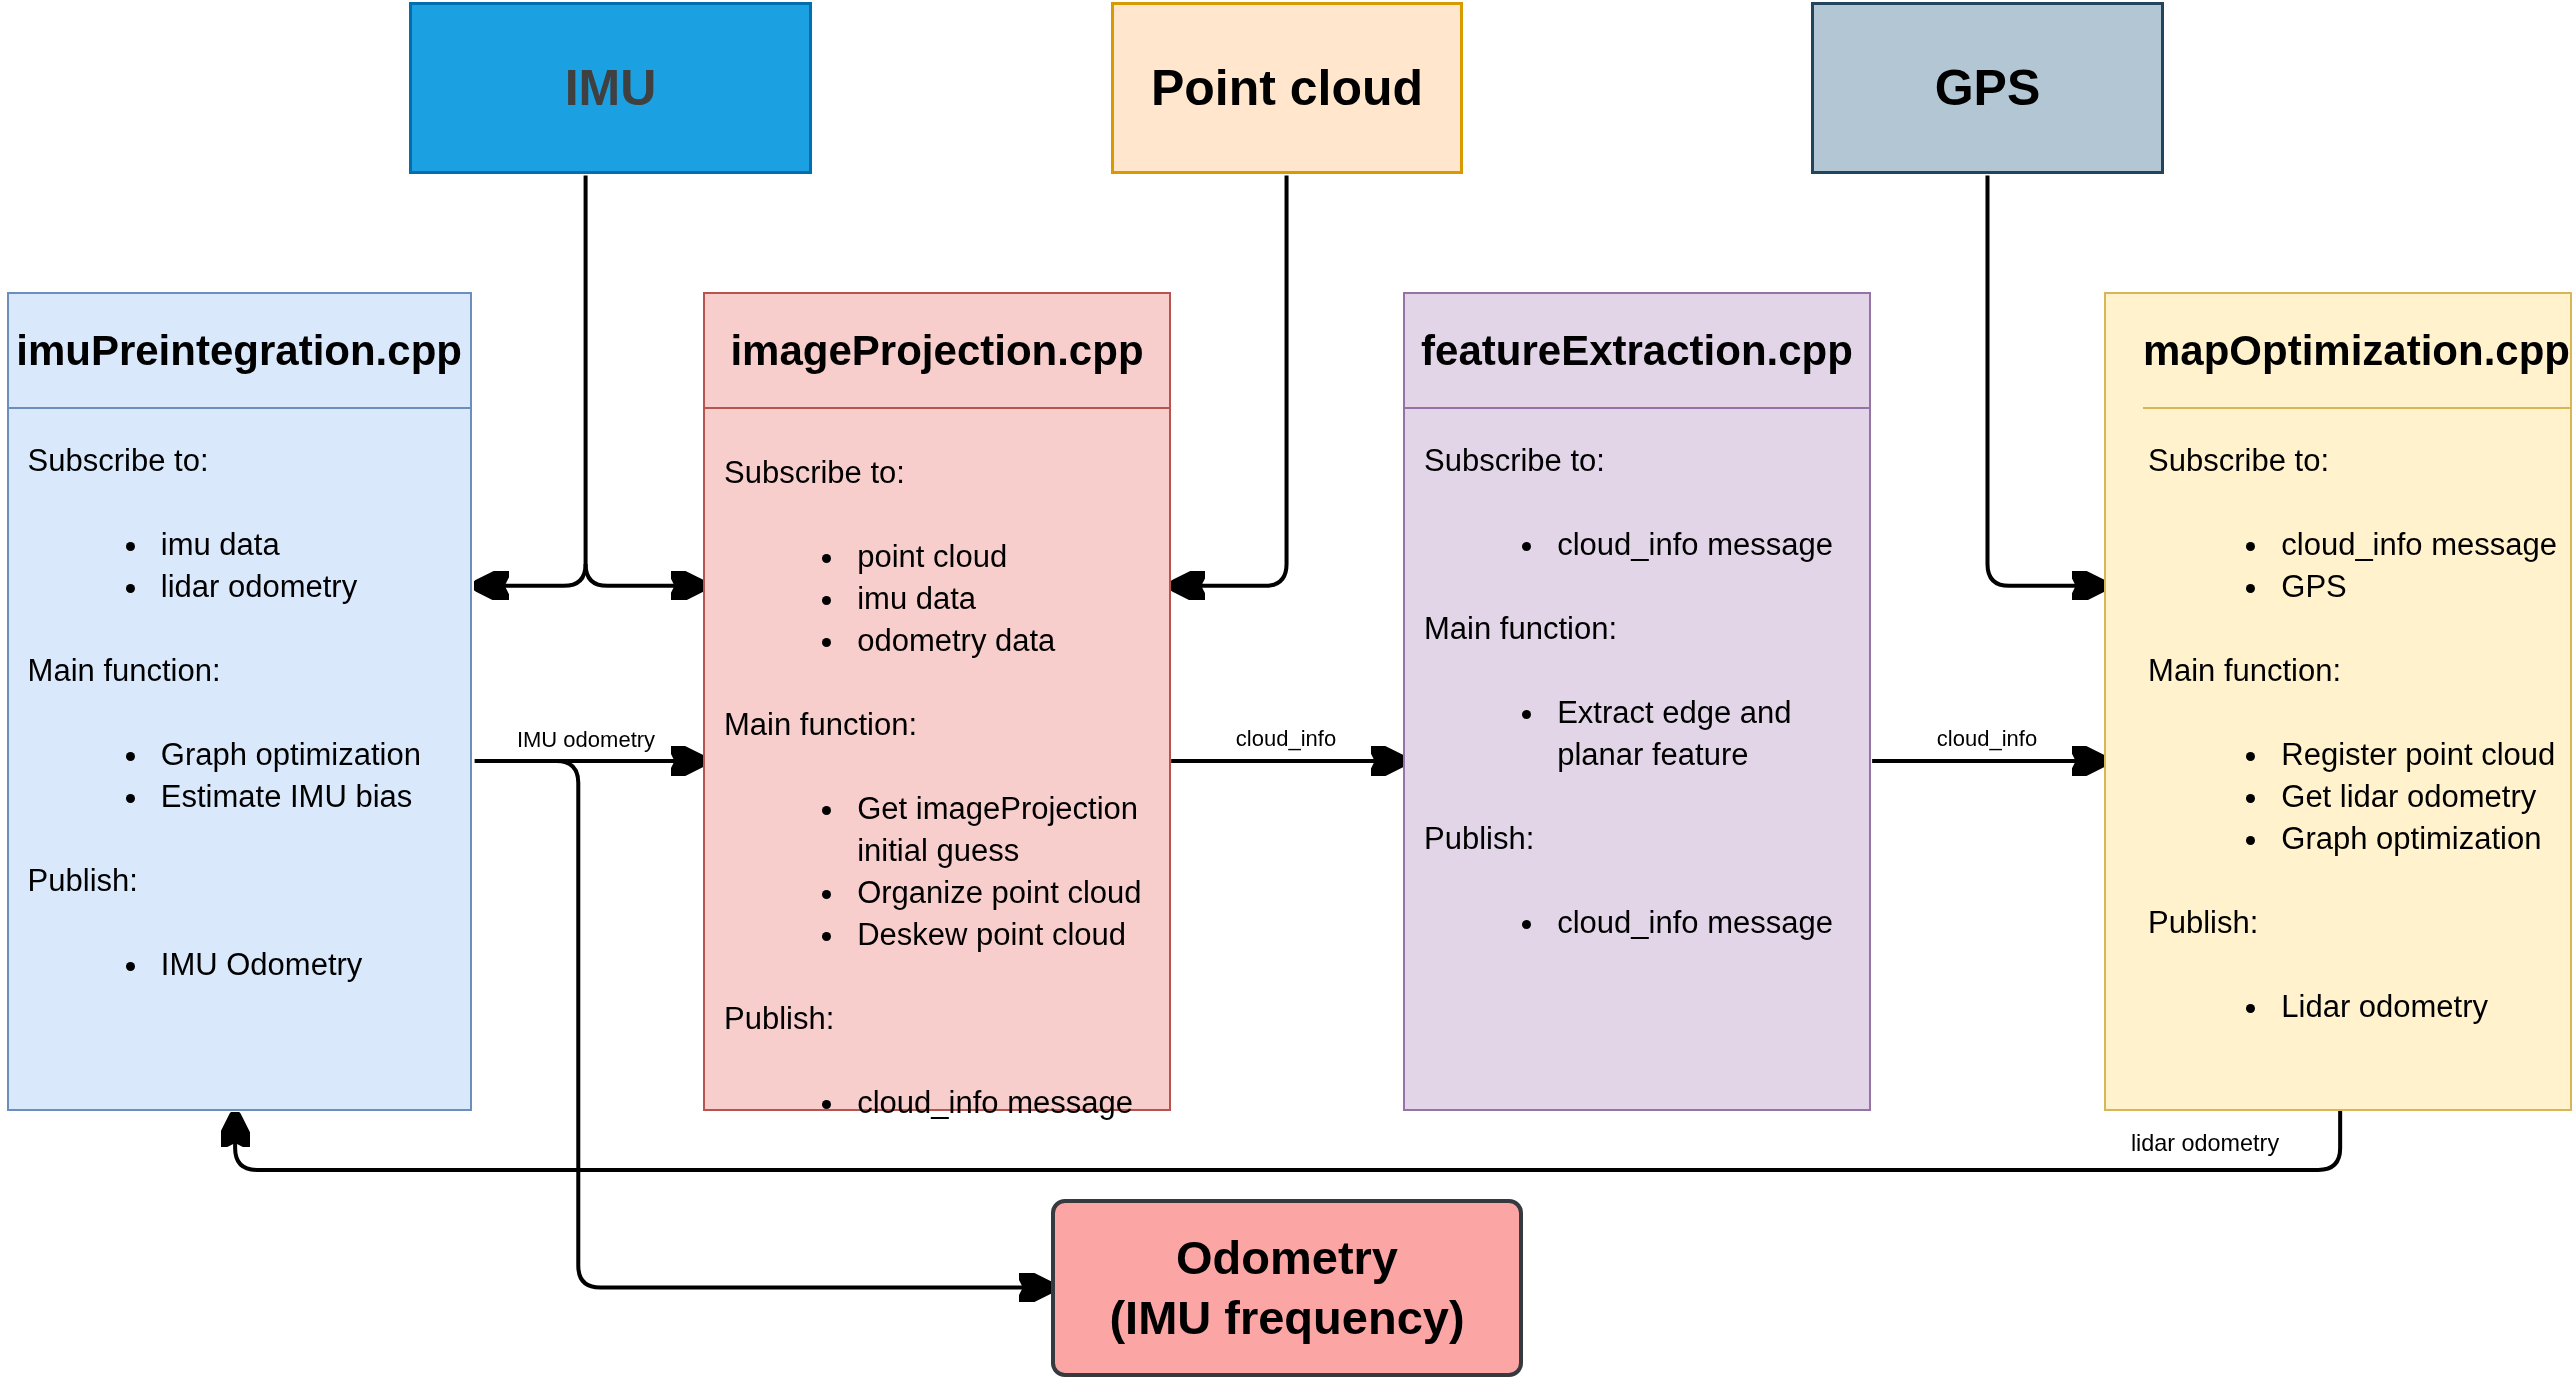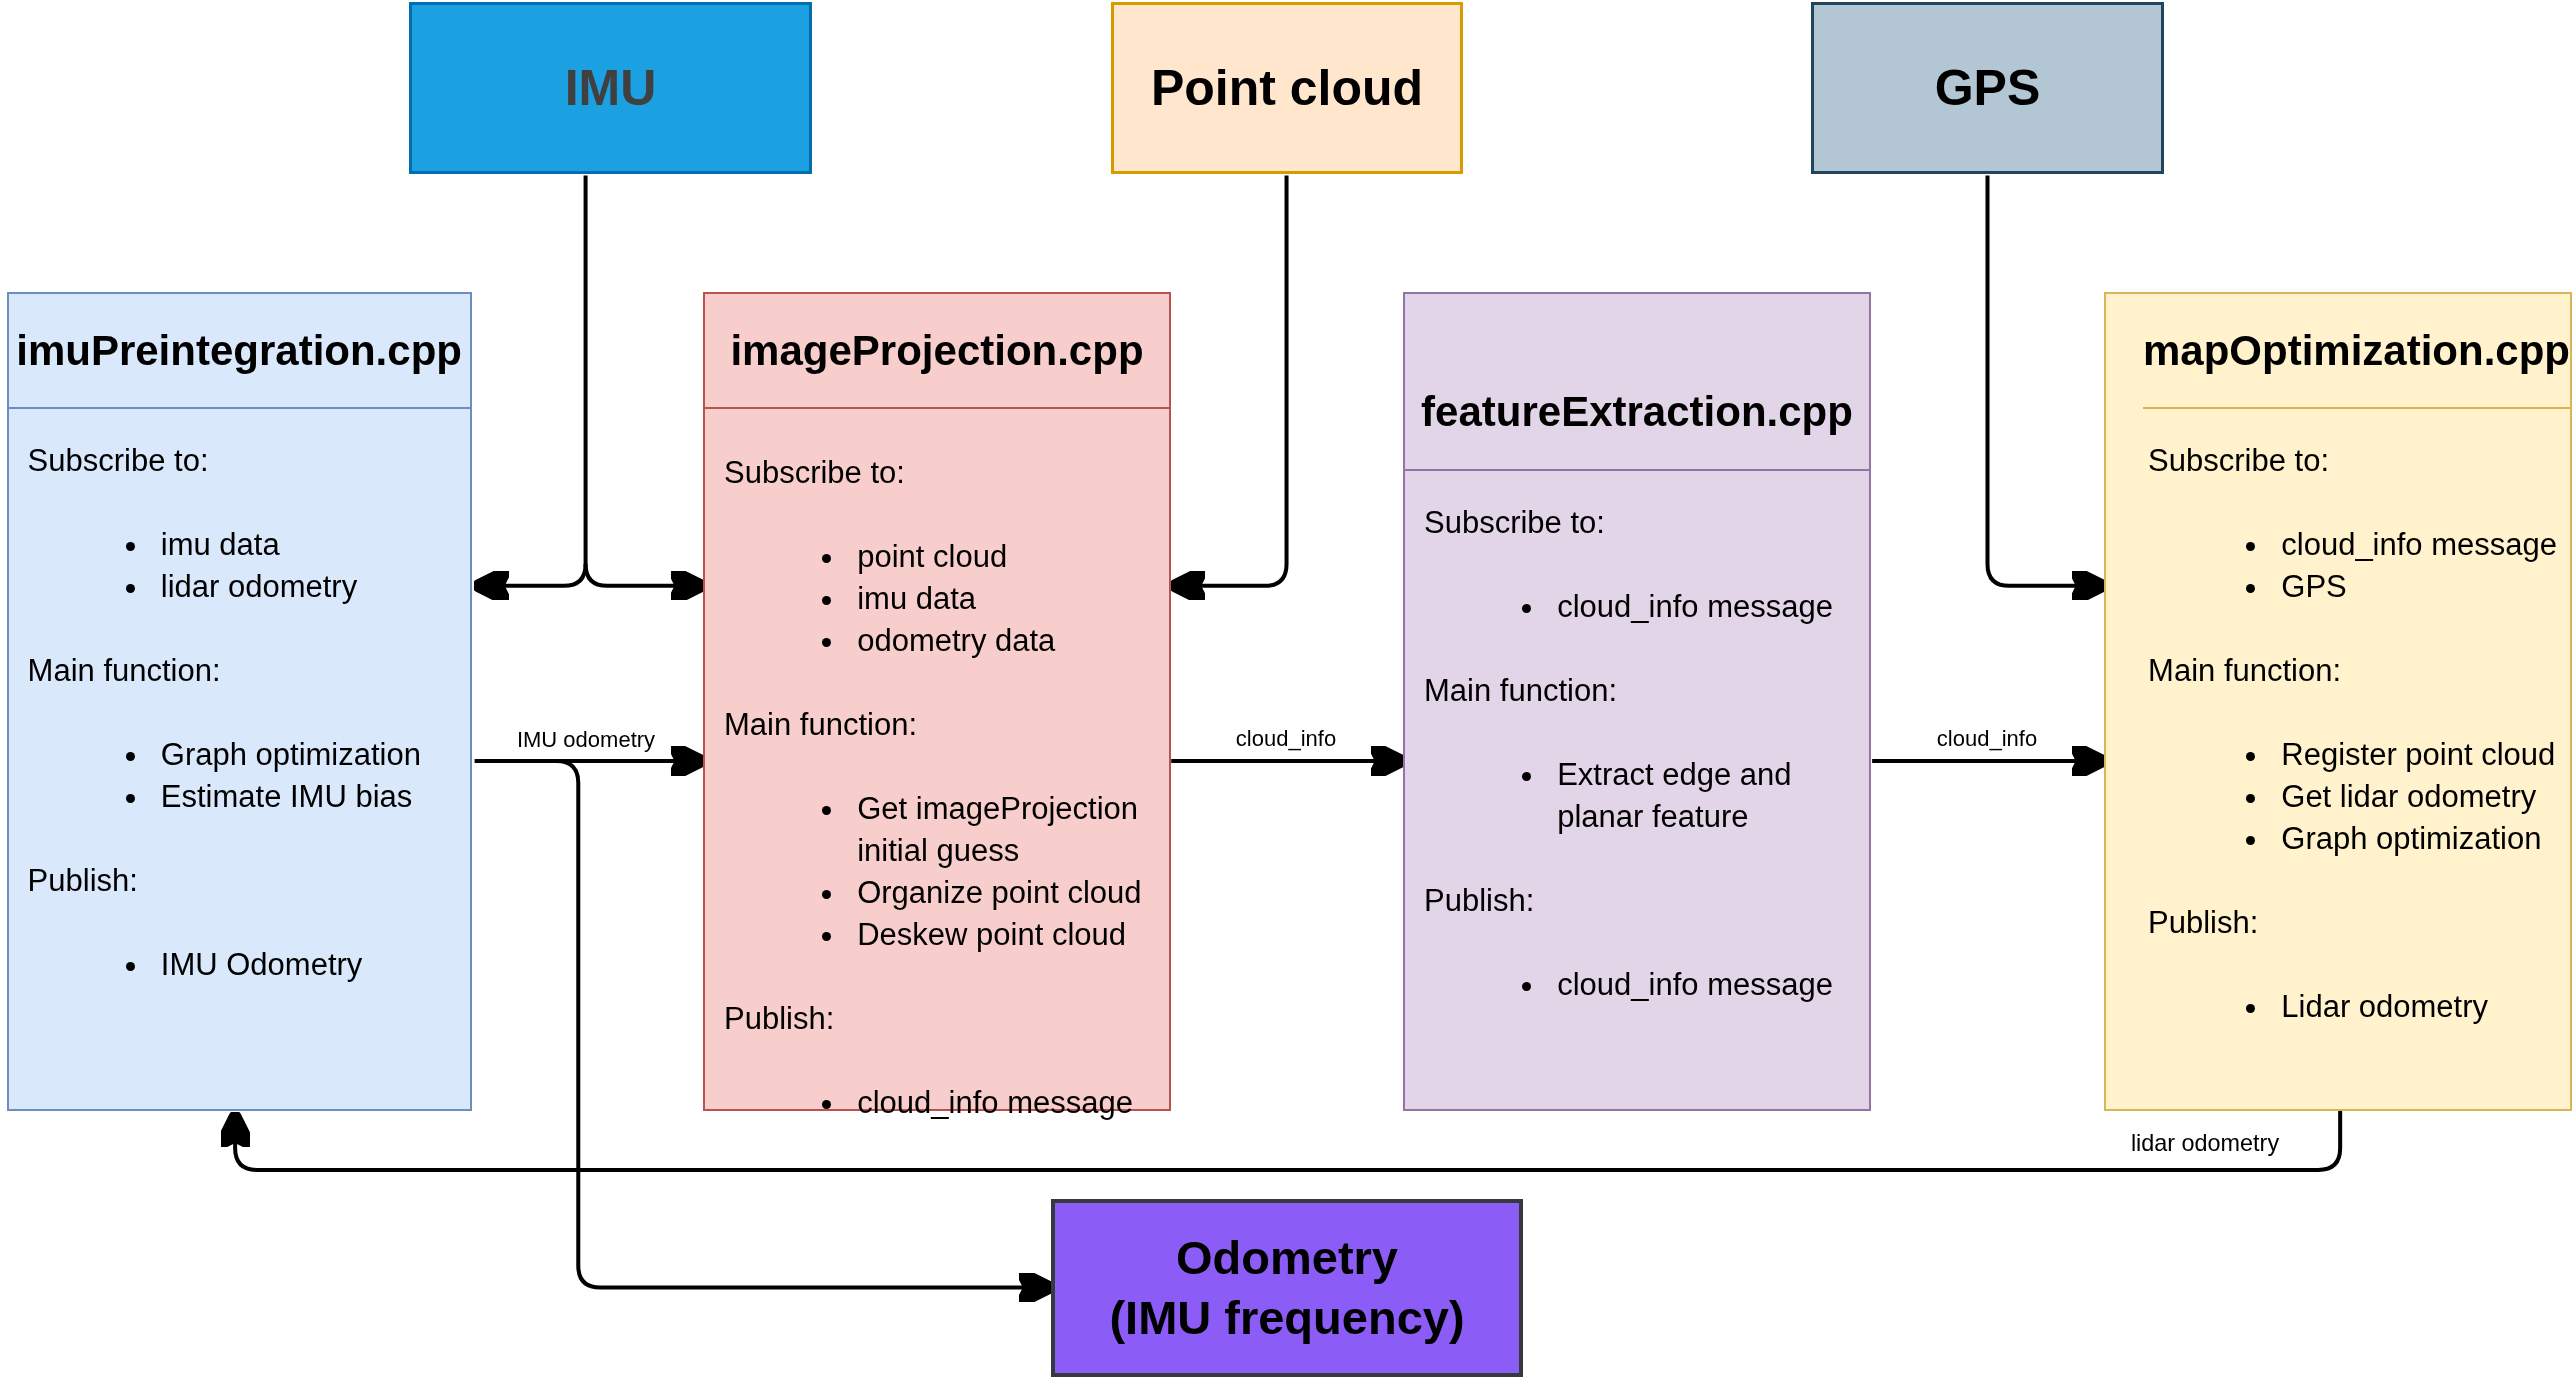--- a/index.html
+++ b/index.html
@@ -125,21 +125,21 @@
       <li>Organize point cloud</li>
       <li>Deskew point cloud</li>
     </ul>
     <p>Publish:</p>
     <ul>
       <li>cloud_info message</li>
     </ul>
   </div>
 </div>
 
-<div class="module" id="module-2" style="background-color: rgb(225, 213, 231); border-color: rgb(150, 115, 166); justify-content: center;">
+<div class="module" id="module-2" style="background-color: rgb(225, 213, 231); border-color: rgb(150, 115, 166);">
   <div class="module-title" style="border-color: rgb(150, 115, 166);">featureExtraction.cpp</div>
   <div class="module-body">
     <p>Subscribe to:</p>
     <ul>
       <li>cloud_info message</li>
     </ul>
     <p>Main function:</p>
     <ul>
       <li>Extract edge and planar feature</li>
     </ul>
@@ -164,21 +164,21 @@
       <li>Get lidar odometry</li>
       <li>Graph optimization</li>
     </ul>
     <p>Publish:</p>
     <ul>
       <li>Lidar odometry</li>
     </ul>
   </div>
 </div>
 
-<div class="sink-box" style="background-color: #8b5cf6; border-color: rgb(54, 57, 61);">
+<div class="sink-box" style="background-color: #fca5a5; border-color: rgb(54, 57, 61); border-radius: 14px;">
   <span>Odometry</span>
   <span>(IMU frequency)</span>
 </div>
 
 <div class="edge-label" id="label-imu-odometry">IMU odometry</div>
 <div class="edge-label" id="label-cloud-info-left">cloud_info</div>
 <div class="edge-label" id="label-cloud-info-right">cloud_info</div>
 <div class="edge-label" id="label-lidar-odometry">lidar odometry</div>
 
 

